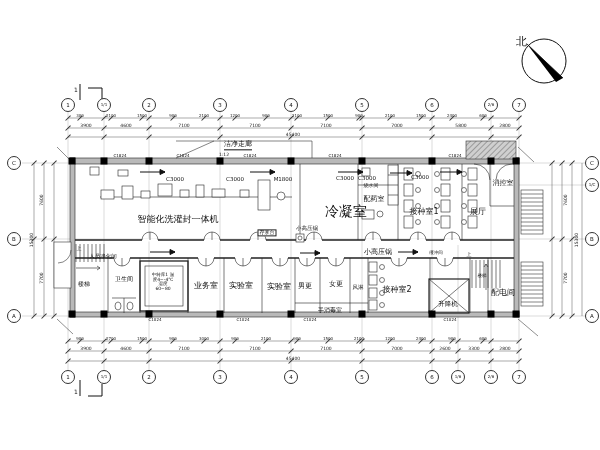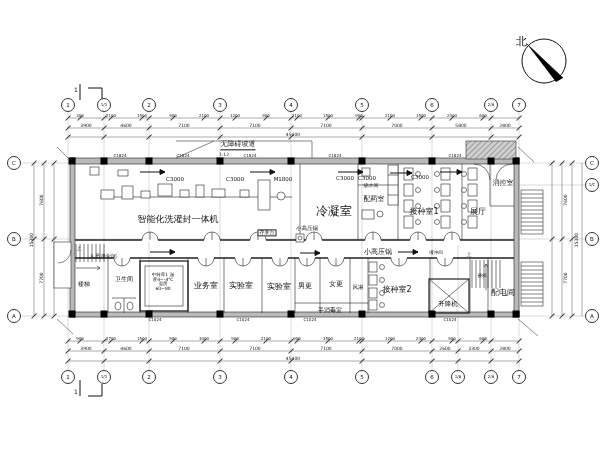--- a/index.html
+++ b/index.html
@@ -236,21 +236,21 @@
     <circle cx="544" cy="61" r="22" fill="none" stroke="#111" stroke-width="1"></circle>
     <line x1="527" y1="44" x2="563" y2="78" stroke="#111" stroke-width="0.8"></line>
     <polygon points="527,44 563,78 556,82" fill="#000"></polygon>
   </g>
 </svg>
 
 
 <div id="north-label">北</div>
 
 <div class="lbl" style="left: 178px; top: 220px; font-size: 9px;">智能化洗灌封一体机</div>
-    <div class="lbl" style="left: 334px; top: 211px; font-size: 12px;">冷凝室</div>
+    <div class="lbl" style="left: 346px; top: 211px; font-size: 14px;">冷凝室</div>
     <div class="lbl" style="left: 374px; top: 200px; font-size: 7px;">配药室</div>
     <div class="lbl" style="left: 371px; top: 186px; font-size: 5px;">烧水间</div>
     <div class="lbl" style="left: 424px; top: 212px; font-size: 8px;">接种室1</div>
     <div class="lbl" style="left: 478px; top: 212px; font-size: 8px;">展厅</div>
     <div class="lbl" style="left: 503px; top: 184px; font-size: 7px;">消控室</div>
     <div class="lbl" style="left: 378px; top: 253px; font-size: 7px;">小高压锅</div>
     <div class="lbl" style="left: 103px; top: 257px; font-size: 5.5px;">人员净化间</div>
     <div class="lbl" style="left: 84px; top: 284px; font-size: 6px;">楼梯</div>
     <div class="lbl" style="left: 124px; top: 279px; font-size: 6px;">卫生间</div>
     <div class="lbl" style="left: 206px; top: 286px; font-size: 8px;">业务室</div>
@@ -262,21 +262,21 @@
     <div class="lbl" style="left: 397px; top: 290px; font-size: 8px;">接种室2</div>
     <div class="lbl" style="left: 448px; top: 304px; font-size: 6.5px;">升降机</div>
     <div class="lbl" style="left: 503px; top: 293px; font-size: 8px;">配电间</div>
     <div class="lbl" style="left: 330px; top: 310px; font-size: 6px;">手消毒室</div>
     <div class="lbl" style="left: 307px; top: 229px; font-size: 5.5px;">小高压锅</div>
     <div class="lbl boxed" style="left: 267px; top: 233px; font-size: 5px;">存浆台</div>
     <div class="lbl" style="left: 436px; top: 253px; font-size: 4.5px;">缓冲间</div>
     <div class="lbl" style="left: 469px; top: 255px; font-size: 5px;">上</div>
     <div class="lbl" style="left: 482px; top: 276px; font-size: 4.5px;">楼梯</div>
     <div class="lbl" style="left: 79px; top: 249px; font-size: 5px;">上</div>
-    <div class="lbl und" style="left: 238px; top: 146px; font-size: 7px;">无障碍坡道</div>
+    <div class="lbl und" style="left: 238px; top: 146px; font-size: 7px;">洁净走廊</div>
     <div class="lbl" style="left: 224px; top: 155px; font-size: 4.5px;">1:12</div>
     <div class="lbl pre" style="left: 163px; top: 282px; font-size: 4.5px;">中转库1 温
 度4~-4℃
 湿度
 60~80</div>
     <div class="lbl" style="left: 175px; top: 180px; font-size: 5.5px;">C3000</div>
     <div class="lbl" style="left: 235px; top: 180px; font-size: 5.5px;">C3000</div>
     <div class="lbl" style="left: 283px; top: 180px; font-size: 5.5px;">M1800</div>
     <div class="lbl" style="left: 345px; top: 179px; font-size: 5.5px;">C3000</div>
     <div class="lbl" style="left: 367px; top: 179px; font-size: 5.5px;">C3000</div>

